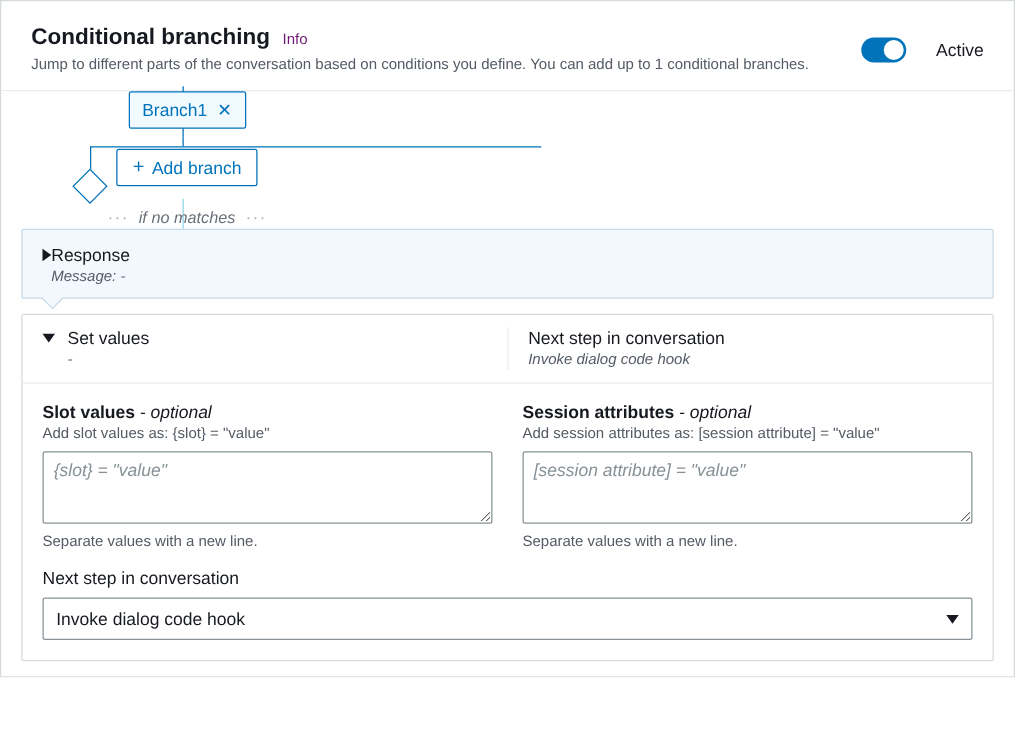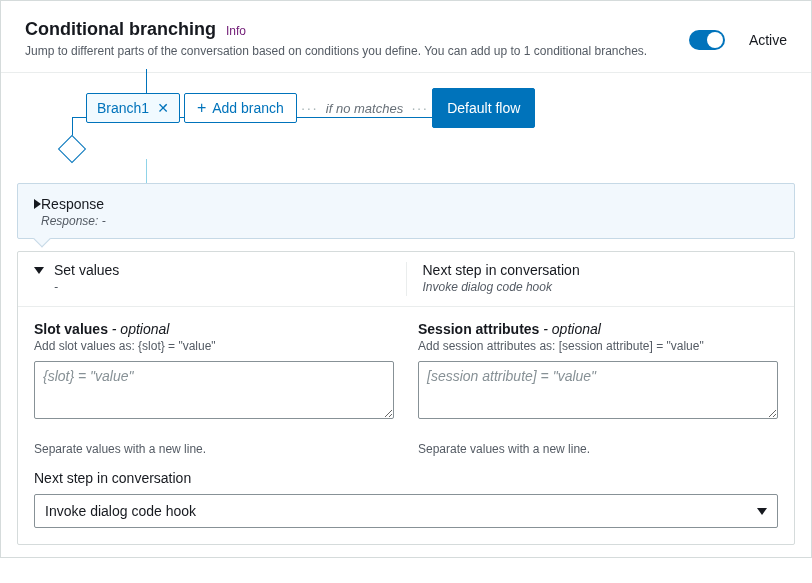--- a/index.html
+++ b/index.html
@@ -66,22 +66,22 @@
   .path-to-diamond-h {
     position: absolute; left: 71px; top: 44px; width: 1px; height: 22px;
     background: #0073bb;
   }
   .tail-line {
     position: absolute; left: 145px; bottom: 0; top: 86px; width: 1px;
     background: #8fd3e8;
   }
 
   .btn-row {
-    position: absolute; top: 15px; left: 85px;
-    display: flex; align-items: center; gap: 4px;
+    position: absolute; top: 0; left: 85px;
+    display: flex; align-items: center; gap: 16px; flex-direction: column;
   }
   .chip {
     display: inline-flex; align-items: center; gap: 8px;
     height: 30px; padding: 0 10px;
     border: 1px solid #0073bb; border-radius: 2px;
     background: #f1faff; color: #0073bb; font-size: 14px;
     cursor: pointer;
   }
   .chip .x { font-size: 14px; color:#0073bb; cursor:pointer; }
   .btn-outline {
@@ -167,21 +167,21 @@
   .label { font-size: 14px; font-weight: 700; margin-top: 10px; }
   .label .opt { font-weight: 400; font-style: italic; }
   .sublabel { font-size: 12px; color: #545b64; margin-top: 2px; }
   textarea {
     width: 100%; margin-top: 8px; height: 58px; resize: vertical;
     border: 1px solid #879196; border-radius: 2px;
     padding: 6px 8px; font-size: 14px; font-family: inherit;
     color: #16191f;
   }
   textarea::placeholder { color: #879196; font-style: italic; }
-  .helper { font-size: 12px; color: #545b64; margin-top: 20px; }
+  .helper { font-size: 12px; color: #545b64; margin-top: 4px; }
 
   .next-step-block { padding: 4px 16px 16px 16px; }
   .select {
     margin-top: 8px;
     border: 1px solid #879196; border-radius: 2px;
     height: 34px; display: flex; align-items: center; justify-content: space-between;
     padding: 0 10px; cursor: pointer; background:#fff;
   }
   .select-caret {
     width: 0; height: 0;
@@ -235,21 +235,21 @@
       <div style="width:10px"></div>
     </div>
   </div>
 
   <div class="panel response">
     <div class="panel-head">
       <div class="caret right"></div>
       <div>
         <div class="panel-title">Response</div>
         <div class="panel-sub">
-          <span>Response:</span>
+          <span>Message:</span>
           <span>-</span>
         </div>
       </div>
     </div>
     <div class="speech-tail"></div>
   </div>
 
   <div class="panel">
     <div class="setvalues-top">
       <div class="sv-col">

